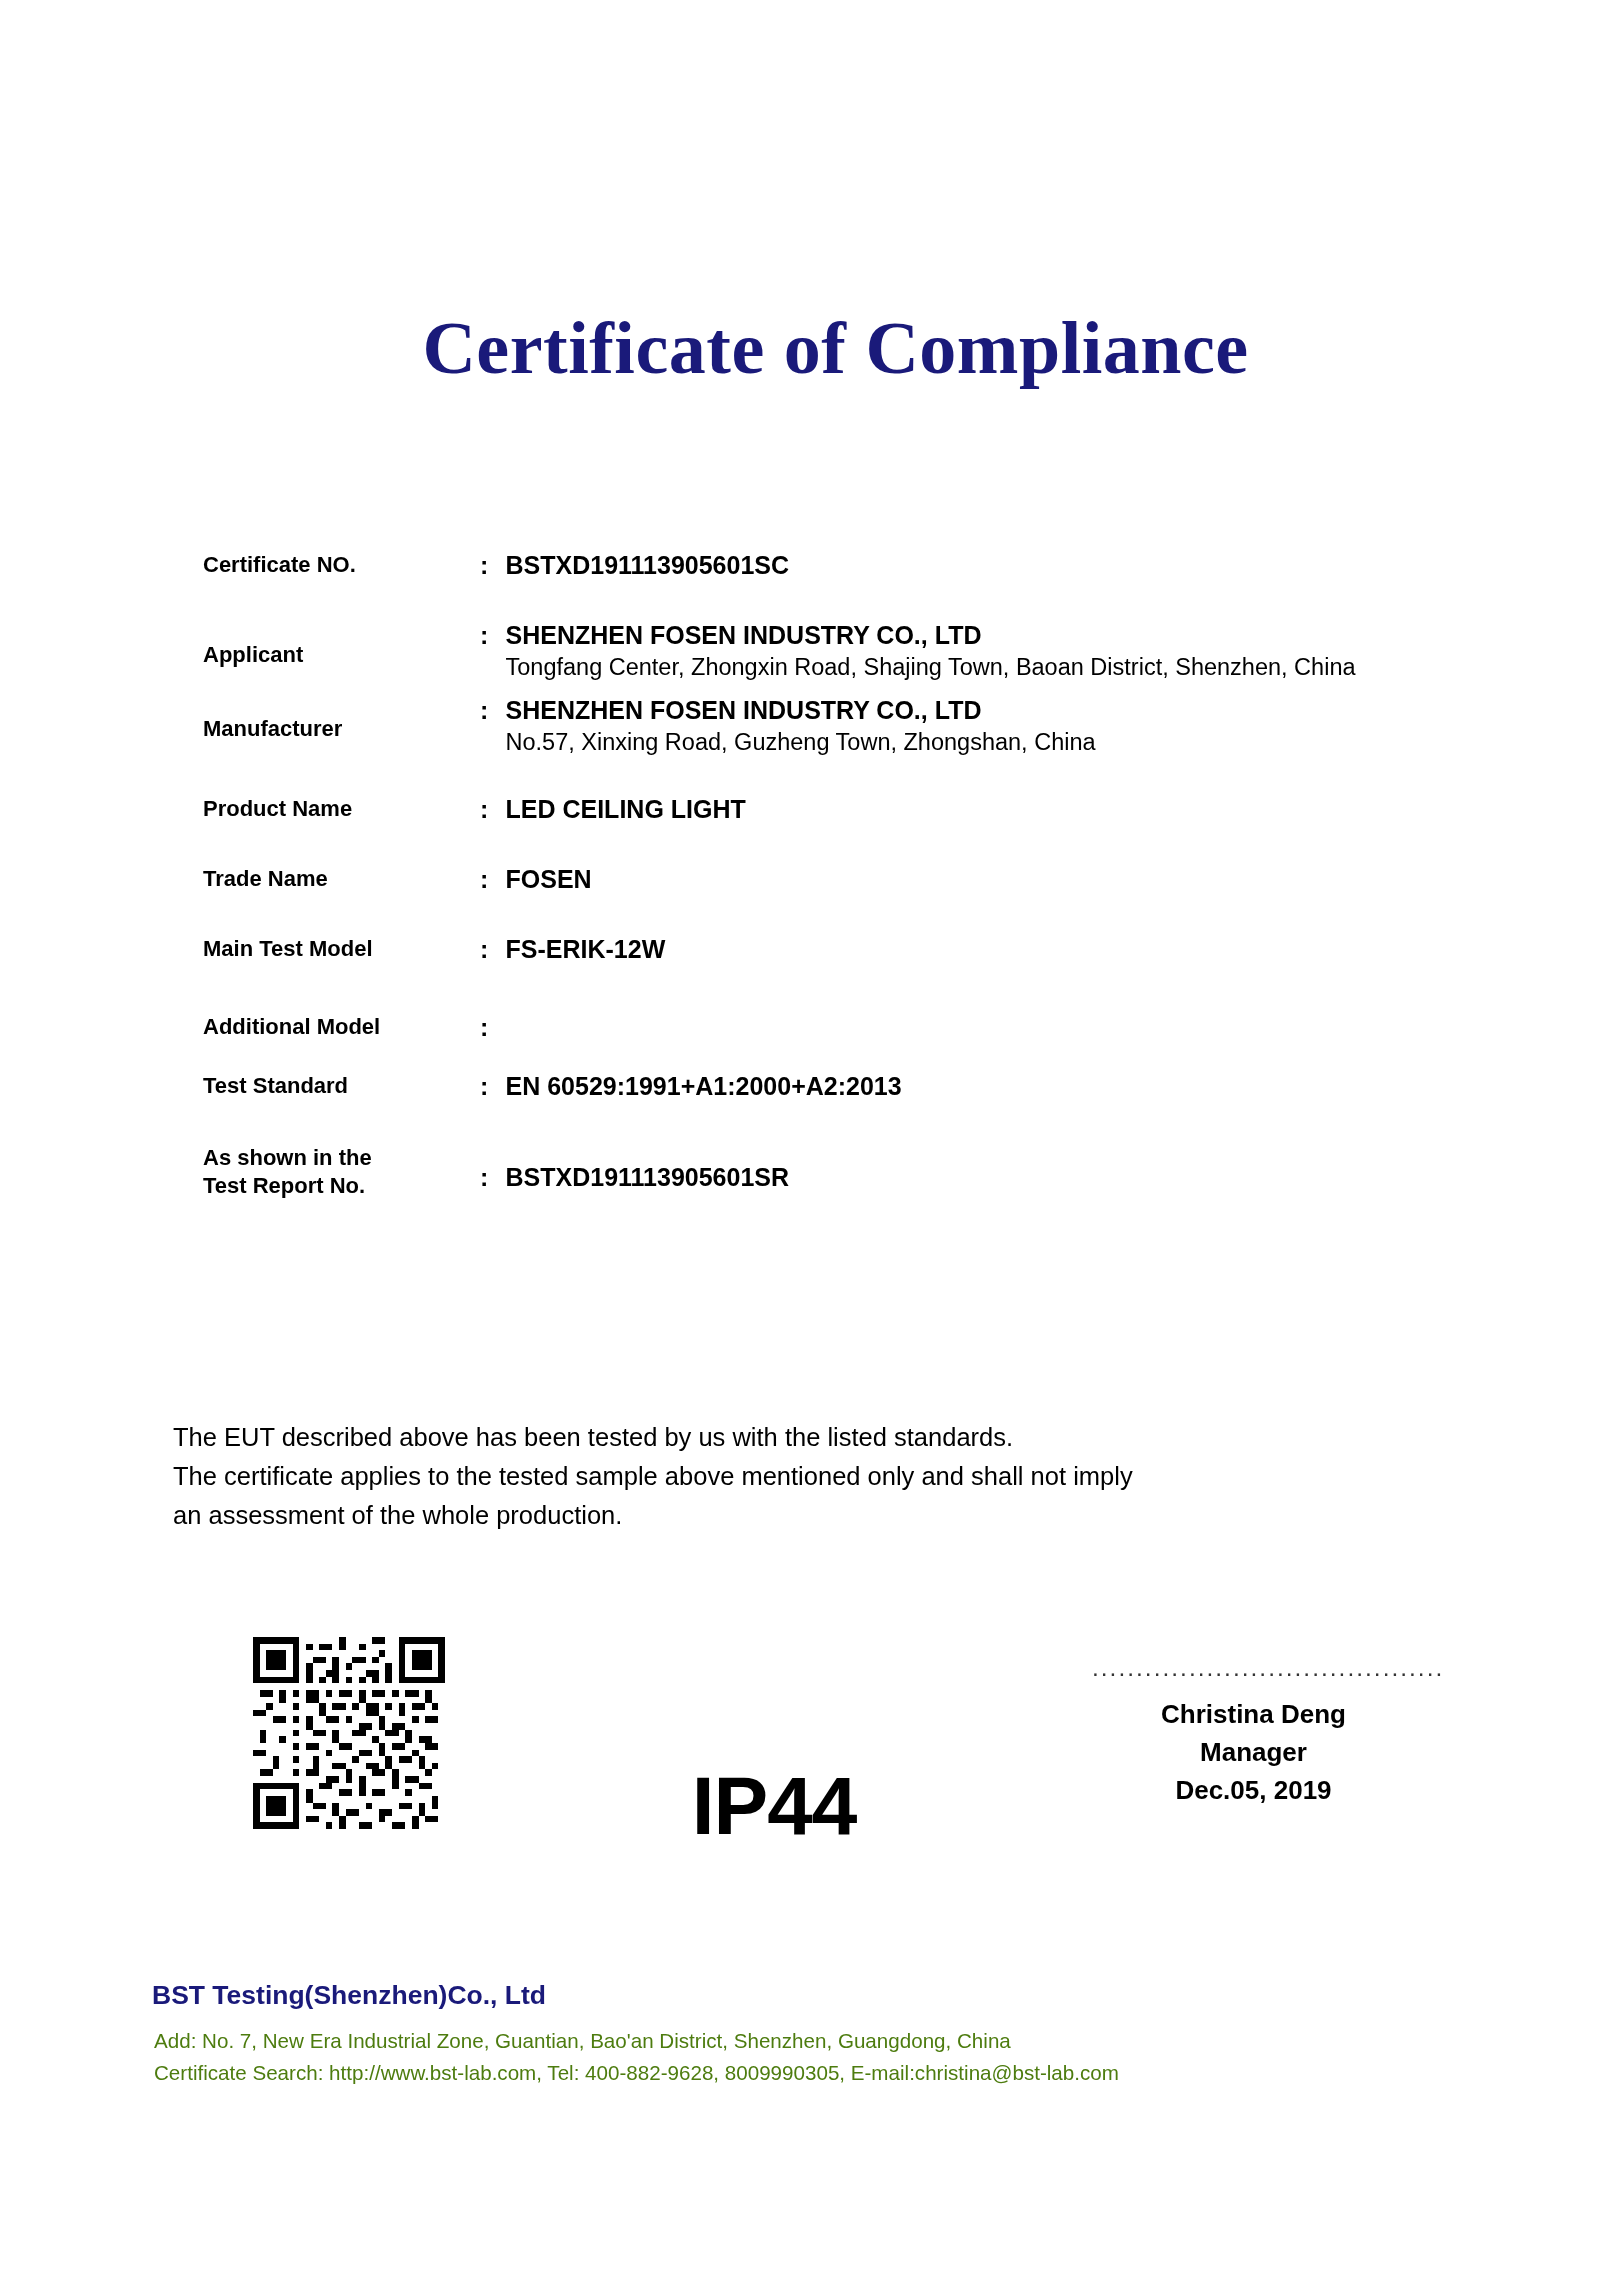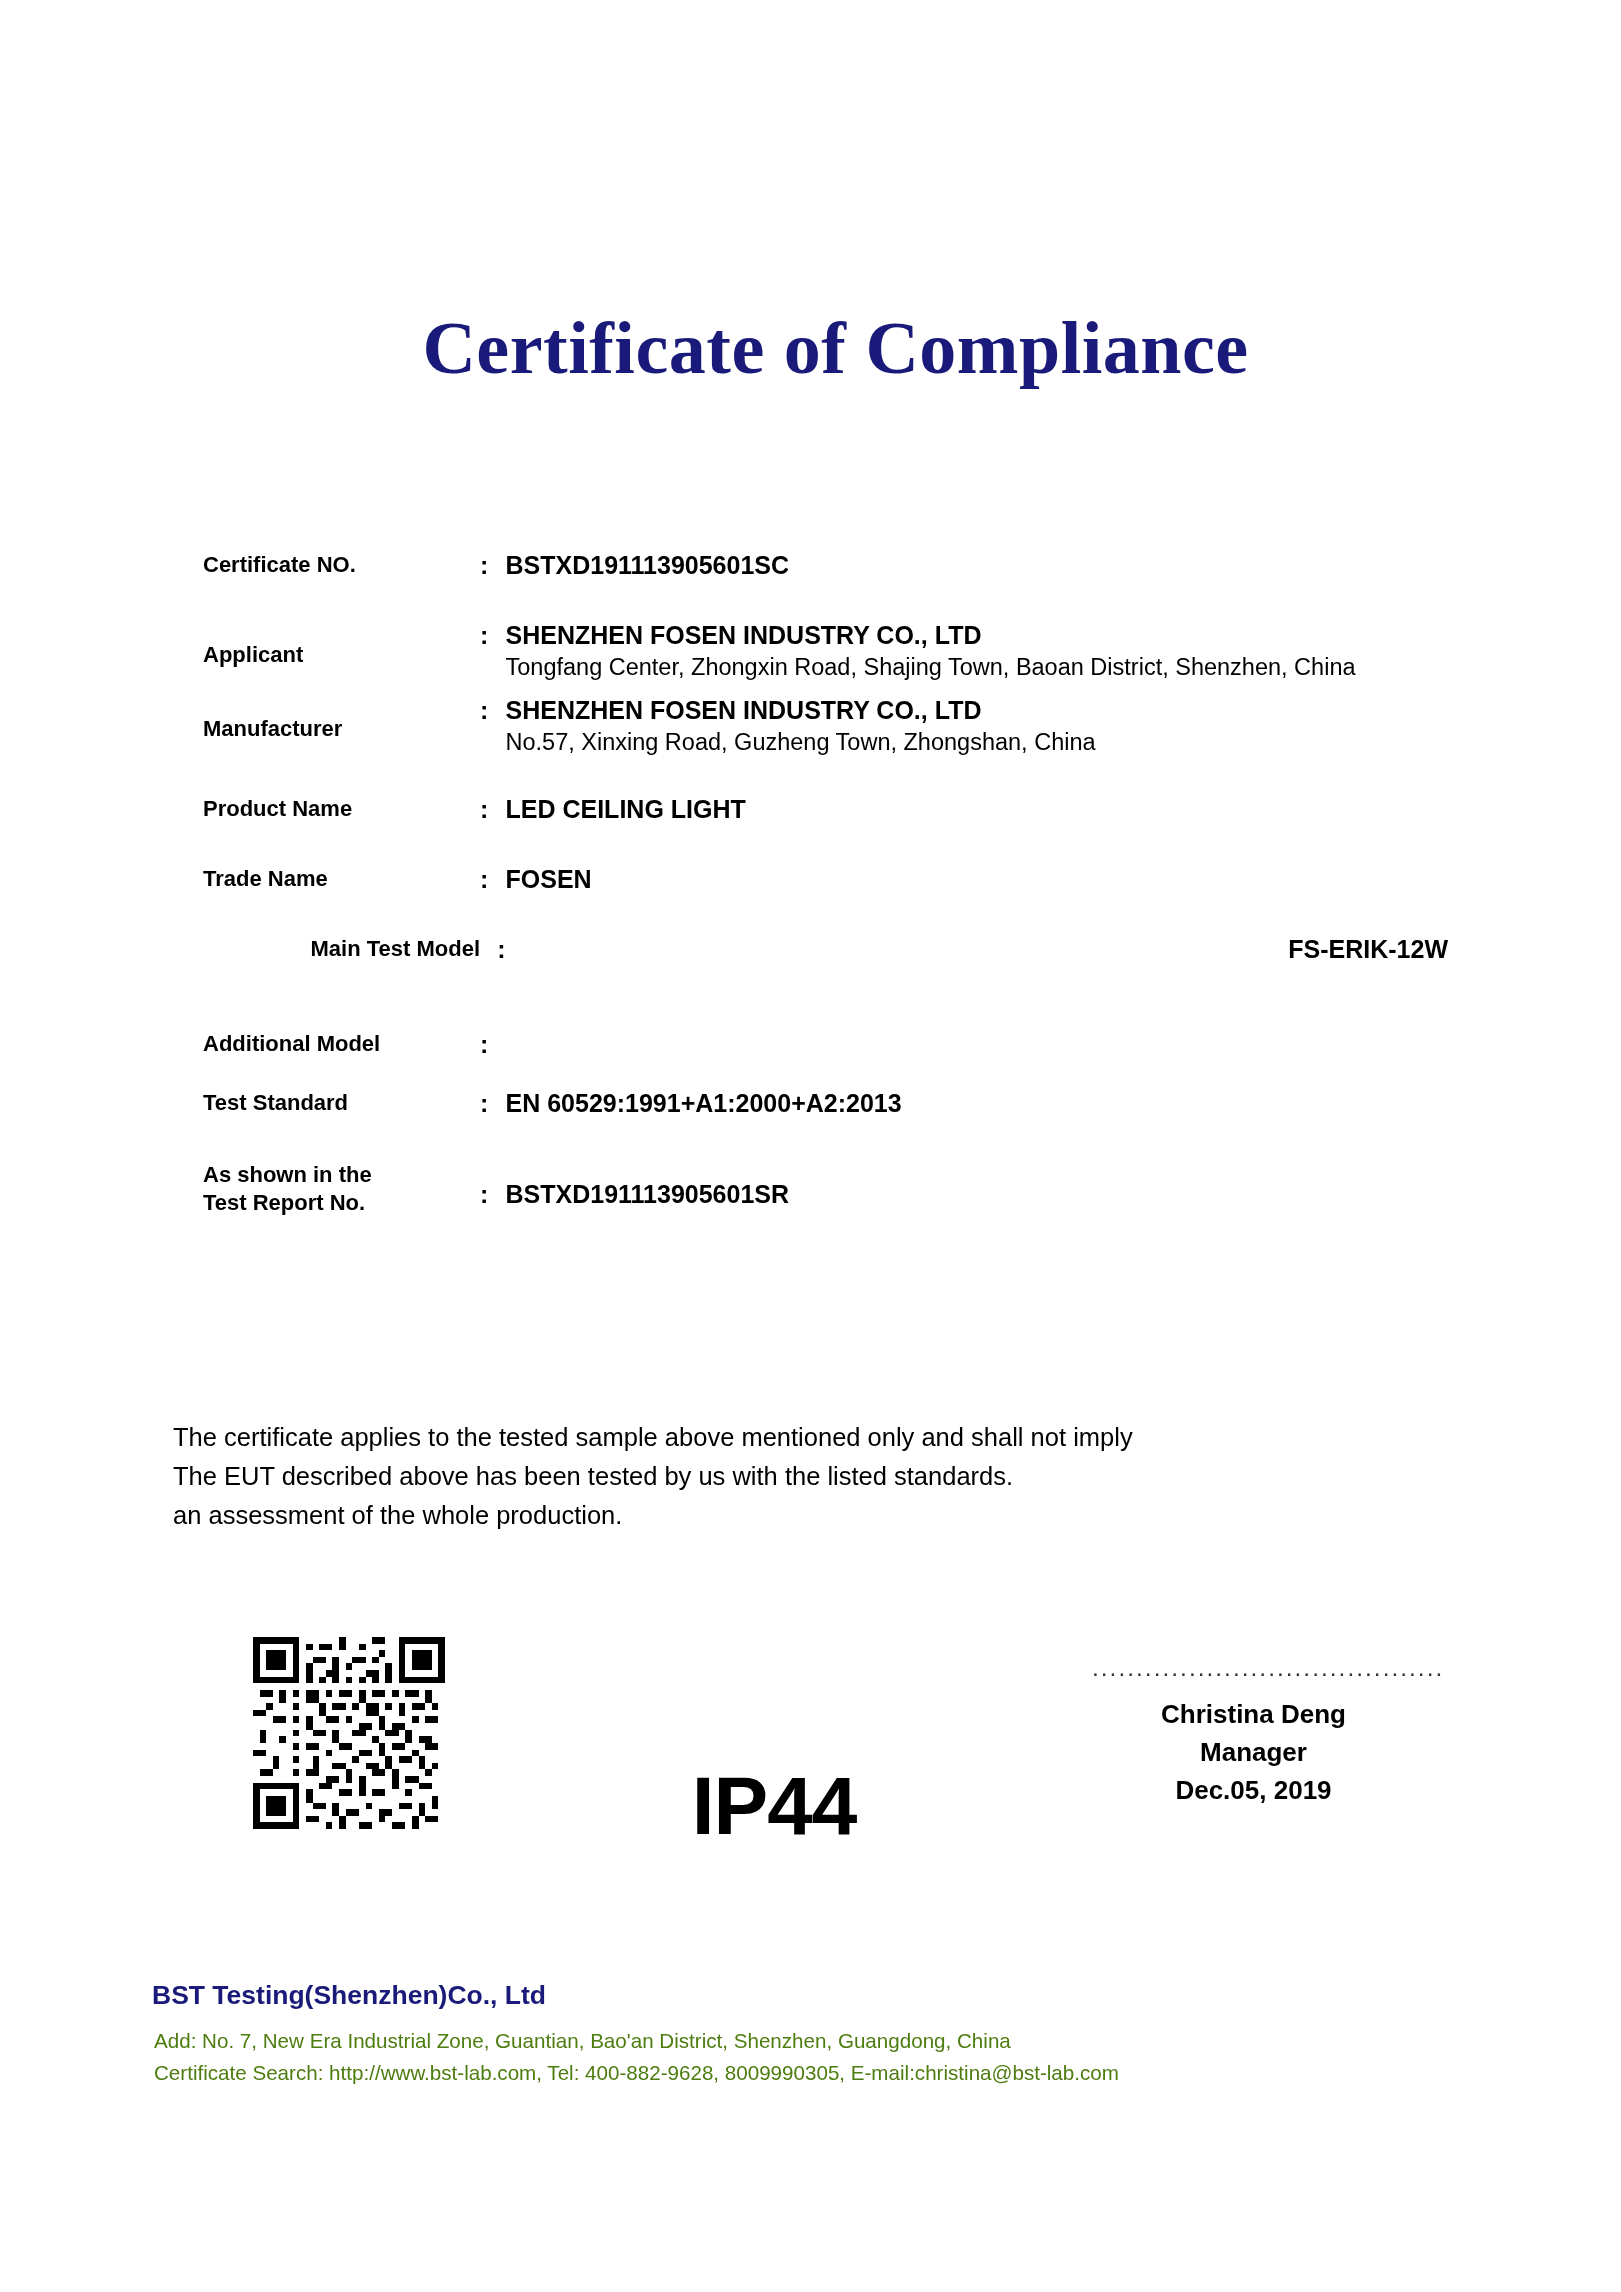--- a/index.html
+++ b/index.html
@@ -205,21 +205,21 @@
       <div class="colon">:</div>
       <div class="value bold">LED CEILING LIGHT</div>
     </div>
 
     <div class="row" style="margin-bottom:37px;">
       <div class="label">Trade Name</div>
       <div class="colon">:</div>
       <div class="value bold">FOSEN</div>
     </div>
 
-    <div class="row" style="margin-bottom:29px;text-align:right;">
+    <div class="row" style="margin-bottom:12px;">
       <div class="label">Main Test Model</div>
       <div class="colon">:</div>
       <div class="value bold">FS-ERIK-12W</div>
     </div>
 
     <div class="block-row" style="margin-bottom:27.4px;">
       <div class="label" style="padding-top:35px;">Additional Model</div>
       <div class="colon" style="padding-top:35px;">:</div>
     </div>
 
@@ -234,22 +234,22 @@
         <span>As shown in the</span><br>
         <span>Test Report No.</span>
       </div>
       <div class="colon" style="padding-top:21.6px;">:</div>
       <div class="value bold" style="padding-top:19.6px;">BSTXD191113905601SR</div>
     </div>
 
   </div>
 
   <div class="statement">
+    <span>The EUT described above has been tested by us with the listed standards.</span>
     <span>The certificate applies to the tested sample above mentioned only and shall not imply</span>
-    <span>The EUT described above has been tested by us with the listed standards.</span>
     <span>an assessment of the whole production.</span>
   </div>
 
   <div class="qr">
     <svg width="192" height="192" viewBox="0 0 29 29" shape-rendering="crispEdges">
       <rect width="29" height="29" fill="#ffffff"></rect>
       <g fill="#000000">
 
         <rect x="0" y="0" width="7" height="1"></rect>
           <rect x="0" y="6" width="7" height="1"></rect>

